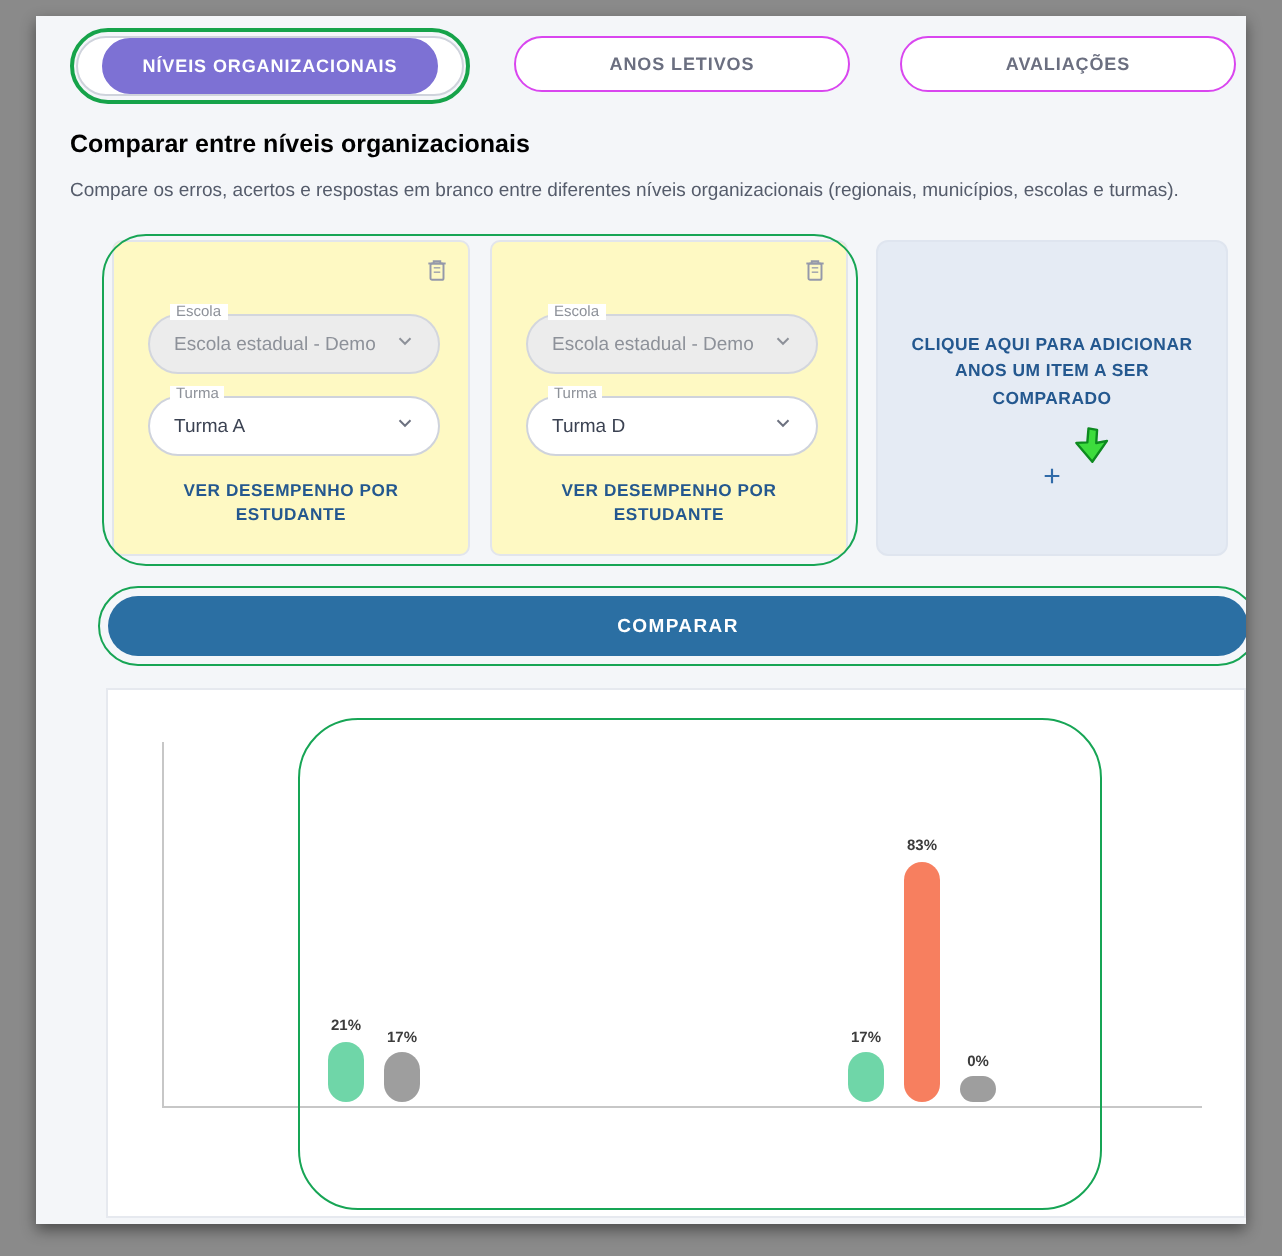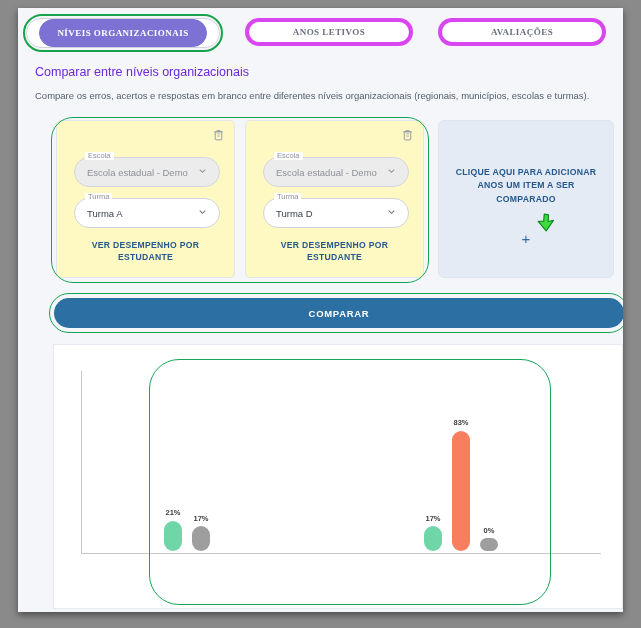--- a/index.html
+++ b/index.html
@@ -9,38 +9,38 @@
     font-family:"Liberation Sans",sans-serif;
     -webkit-font-smoothing:antialiased;
   }
   .frame{
     position:absolute;left:18px;top:8px;width:605px;height:604px;
     background:#f4f6f9;
     box-shadow:0 3px 7px rgba(0,0,0,.45);
     overflow:hidden;
   }
   
-  .tabs{position:absolute;left:8px;top:10px;width:580px;height:34px;display:flex;gap:25px;font-family:Liberation Serif, serif;}
+  .tabs{position:absolute;left:20px;top:10px;width:580px;height:34px;display:flex;gap:25px;}
   .tab{
-    flex:1;height:28px;border-radius:16px;border:4px solid #d946ef;
+    flex:1;height:28px;border-radius:16px;border:1px solid #d946ef;
     background:#fff;display:flex;align-items:center;justify-content:center;
     font-size:9px;font-weight:bold;letter-spacing:.45px;color:#6b6f80;
     box-sizing:border-box;
   }
   .tab.active{
     background:#7d71d4;border:1px solid #7d71d4;color:#fff;
   }
   .tab-wrap{position:relative;flex:1;display:flex;}
   .tab-wrap.sel::after{
     content:"";position:absolute;left:-4px;top:-5px;right:-4px;bottom:-5px;
     border:2px solid #16a34a;border-radius:21px;pointer-events:none;
   }
   
   .h-title{
-    position:absolute;left:17px;top:57px;font-size:12.5px;font-weight:normal;color:#6d28d9;
+    position:absolute;left:17px;top:57px;font-size:12.5px;font-weight:bold;color:#000000;
   }
   .h-sub{
     position:absolute;left:17px;top:82px;font-size:9.5px;color:#555c6b;
   }
   
   .cards-row{position:absolute;left:16px;top:112px;width:580px;height:166px;}
   .cards-group{position:absolute;left:22px;top:0;width:368px;height:160px;display:flex;gap:10px;}
   .cards-group::after{
     content:"";position:absolute;left:-5px;top:-3px;right:-5px;bottom:-3px;
     border:1.6px solid #17a555;border-radius:22px;pointer-events:none;

